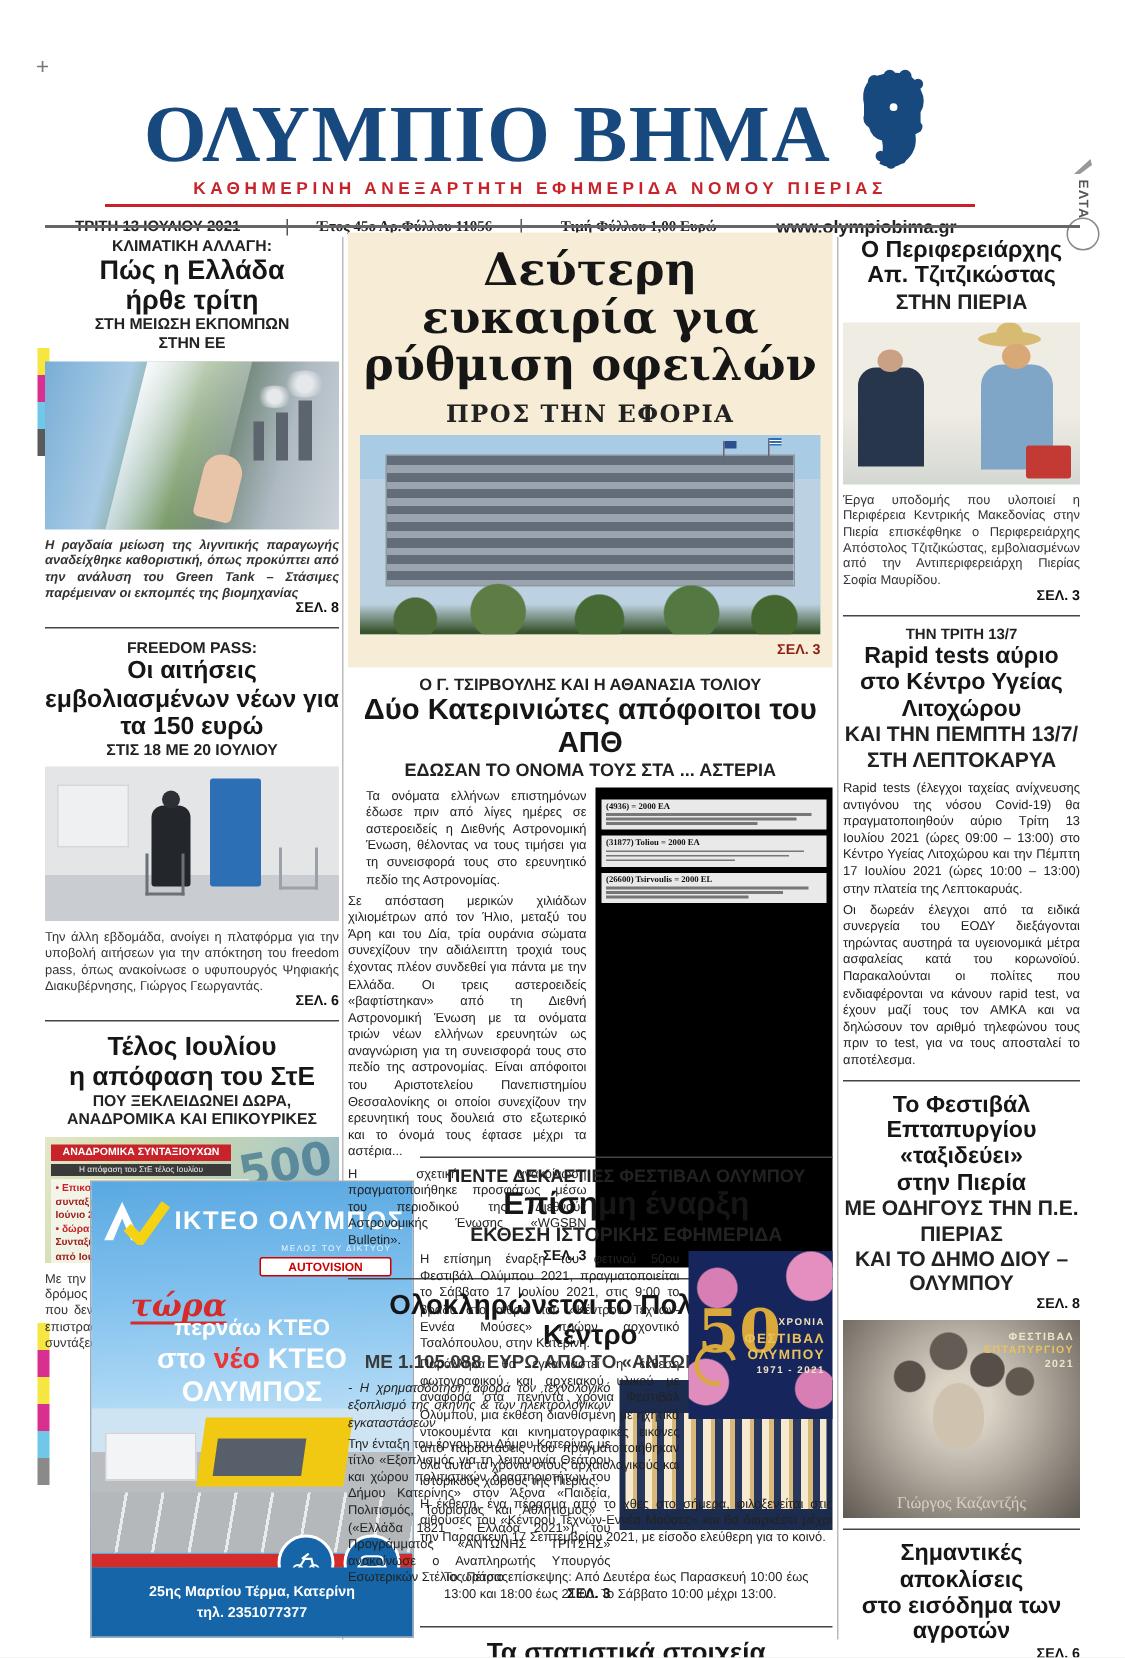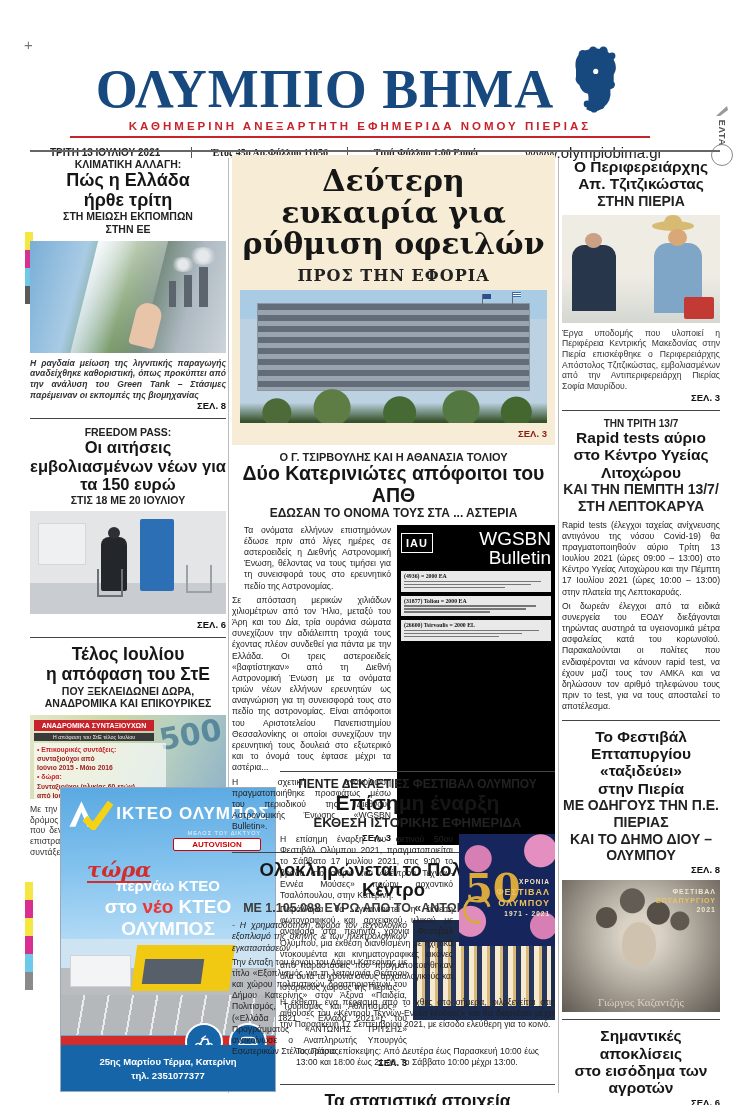--- a/index.html
+++ b/index.html
@@ -11,21 +11,21 @@
   .mh-title{font-family:"Liberation Serif",serif;font-weight:bold;color:#17497e;
             font-size:54px;letter-spacing:1px;line-height:1;white-space:nowrap;}
   .zeus{width:60px;height:72px;flex:0 0 auto;}
   .mh-sub{color:#c8232b;font-weight:bold;font-size:11.5px;letter-spacing:3px;text-align:center;
           margin:4px 40px 0 40px;padding-bottom:4px;border-bottom:2px solid #c8232b;}
   .mh-dateline{display:flex;align-items:center;margin:6px 6px 0 6px;font-size:10px;color:#222;}
   .mh-dateline .cell{padding:0 14px;}
   .mh-dateline .c1{font-weight:bold;flex:1;}
   .mh-dateline .c2{font-family:"Liberation Serif",serif;font-weight:bold;border-left:1px solid #555;flex:1;text-align:center;}
   .mh-dateline .c3{font-family:"Liberation Serif",serif;font-weight:bold;border-left:1px solid #555;flex:1;text-align:center;}
-  .mh-dateline .c4{font-weight:normal;font-size:15px;flex:1.2;text-align:center;}
+  .mh-dateline .c4{font-weight:bold;font-size:12px;flex:1.2;text-align:left;}
   .mh-rule{position:absolute;left:30px;top:150px;width:690px;border-top:2px solid #666;}
   .elta{position:absolute;left:700px;top:104px;width:44px;text-align:center;color:#666;}
   .elta-txt{display:inline-block;transform:rotate(90deg);font-size:9px;font-weight:bold;letter-spacing:1px;color:#555;}
   .stamp-circle{width:20px;height:20px;border:1.5px solid #888;border-radius:50%;margin:4px auto 0;}
   .cropmark{position:absolute;left:24px;top:36px;color:#777;font-size:15px;}
   
   .pstrip{position:absolute;left:25px;width:8px;}
   .pstrip div{height:18px;}
   
   .col-left{position:absolute;left:30px;top:158px;width:196px;}
@@ -245,20 +245,21 @@
       <div class="kicker">FREEDOM PASS:</div>
       <div class="hl" style="font-size:16.5px;">Οι αιτήσεις εμβολιασμένων νέων για τα 150 ευρώ</div>
       <div class="sub" style="font-size:10.5px;">ΣΤΙΣ 18 ΜΕ 20 ΙΟΥΛΙΟΥ</div>
       <div class="photo ph-freedom">
         <div class="signwall"></div>
         <div class="door"></div>
         <div class="person"></div>
         <div class="chair" style="right:14px;top:54px;"></div>
         <div class="chair" style="left:34%;top:58px;border-color:#6a7278;"></div>
       </div>
+      <div class="caption">Την άλλη εβδομάδα, ανοίγει η πλατφόρμα για την υποβολή αιτήσεων για την απόκτηση του freedom pass, όπως ανακοίνωσε ο υφυπουργός Ψηφιακής Διακυβέρνησης, Γιώργος Γεωργαντάς.</div>
       <div class="pageref">ΣΕΛ. 6</div>
     </div>
 
     <div class="hr"></div>
 
     <div>
       <div class="hl" style="font-size:17.5px;"><span>Τέλος Ιουλίου</span><br>
         <span>η απόφαση του ΣτΕ</span></div>
       <div class="sub" style="font-size:10.5px;"><span>ΠΟΥ ΞΕΚΛΕΙΔΩΝΕΙ ΔΩΡΑ,</span><br>
         <span>ΑΝΑΔΡΟΜΙΚΑ ΚΑΙ ΕΠΙΚΟΥΡΙΚΕΣ</span></div>
@@ -345,25 +346,20 @@
       <div class="hl" style="font-size:19.5px;">Δύο Κατερινιώτες απόφοιτοι του ΑΠΘ</div>
       <div class="sub" style="font-size:12px;">ΕΔΩΣΑΝ ΤΟ ΟΝΟΜΑ ΤΟΥΣ ΣΤΑ ... ΑΣΤΕΡΙΑ</div>
       <div class="ast-cols">
         <div class="txt body">
           <p style="margin:0 0 3px 12px;">Τα ονόματα ελλήνων επιστημόνων έδωσε πριν από λίγες ημέρες σε αστεροειδείς η Διεθνής Αστρονομική Ένωση, θέλοντας να τους τιμήσει για τη συνεισφορά τους στο ερευνητικό πεδίο της Αστρονομίας.</p>
           <p style="margin:0 0 3px 0;">Σε απόσταση μερικών χιλιάδων χιλιομέτρων από τον Ήλιο, μεταξύ του Άρη και του Δία, τρία ουράνια σώματα συνεχίζουν την αδιάλειπτη τροχιά τους έχοντας πλέον συνδεθεί για πάντα με την Ελλάδα. Οι τρεις αστεροειδείς «βαφτίστηκαν» από τη Διεθνή Αστρονομική Ένωση με τα ονόματα τριών νέων ελλήνων ερευνητών ως αναγνώριση για τη συνεισφορά τους στο πεδίο της αστρονομίας. Είναι απόφοιτοι του Αριστοτελείου Πανεπιστημίου Θεσσαλονίκης οι οποίοι συνεχίζουν την ερευνητική τους δουλειά στο εξωτερικό και το όνομά τους έφτασε μέχρι τα αστέρια...</p>
           <p style="margin:0;">Η σχετική ανακοίνωση πραγματοποιήθηκε προσφάτως μέσω του περιοδικού της Διεθνούς Αστρονομικής Ένωσης «WGSBN Bulletin».</p>
           <div class="pageref">ΣΕΛ. 3</div>
         </div>
         <div class="bulletin">
-          <div class="bull-head">
-            <div class="iau">IAU</div>
-            <div class="bull-title"><span>WGSBN</span><br>
-              <span>Bulletin</span></div>
-          </div>
           <div class="entry">
             <div class="eh">(4936) = 2000 EA</div>
             <div class="eline" style="width:95%;"></div>
               <div class="eline" style="width:88%;"></div>
               <div class="eline" style="width:70%;"></div>
           </div>
           <div class="entry">
             <div class="eh">(31877) Toliou = 2000 EA</div>
             <div class="eline" style="width:92%;"></div>
               <div class="eline" style="width:85%;"></div>

